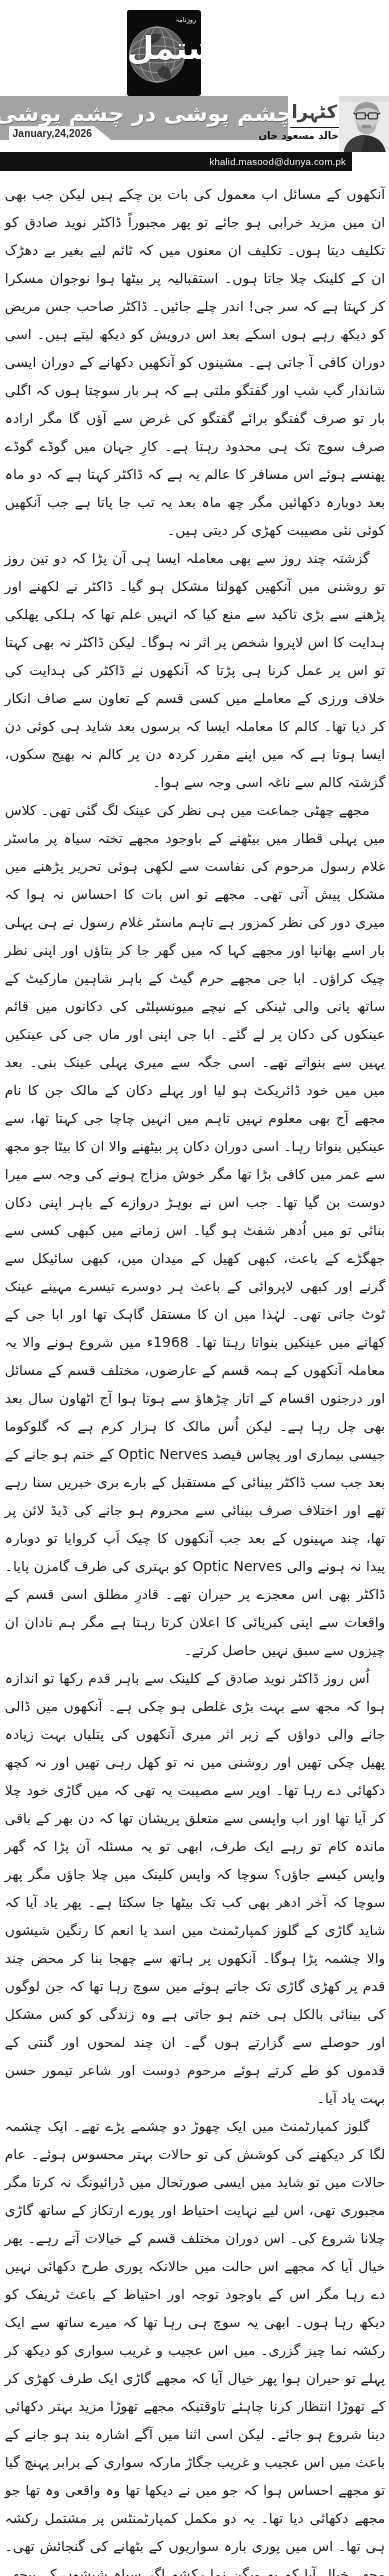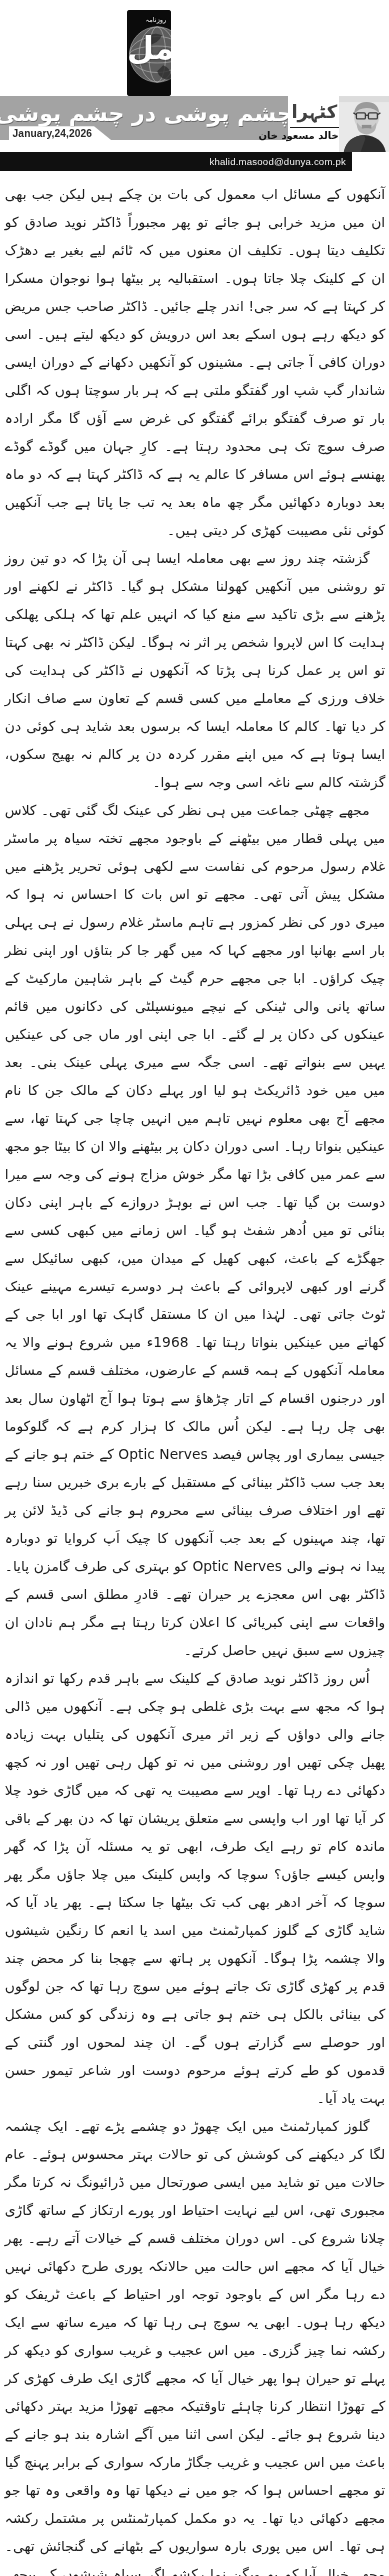--- a/index.html
+++ b/index.html
@@ -10,21 +10,21 @@
     margin:0 auto;
     background:#ffffff;
     overflow:hidden;
     font-family:"DejaVu Sans", sans-serif;
   }
 
   
   .masthead{
     position:absolute;
     left:127px; top:9.6px;
-    width:44px; height:86px;
+    width:74px; height:86px;
   }
   .logo{
     position:relative;
     width:100%; height:100%;
     background:#0b0b0b;
     border-radius:3px;
     overflow:hidden;
   }
   .logo svg{position:absolute;left:0;top:0;}
   .logo-main{

